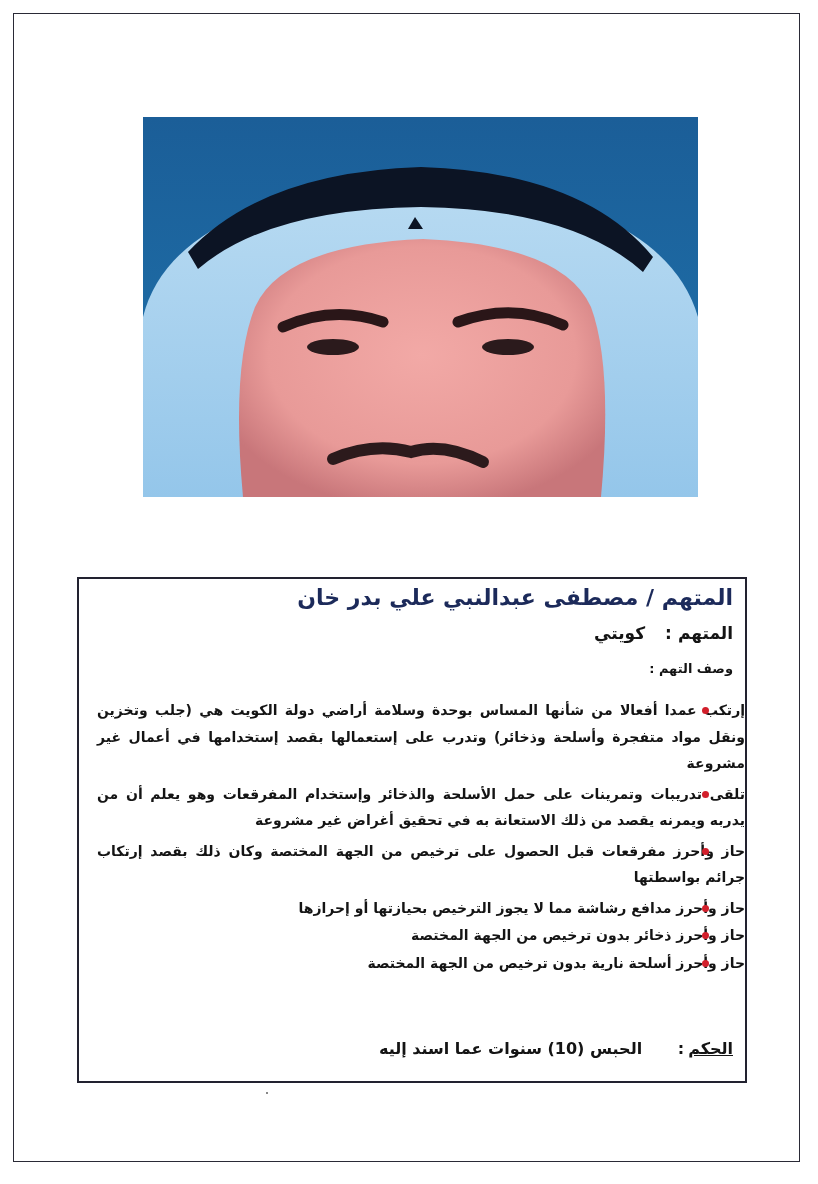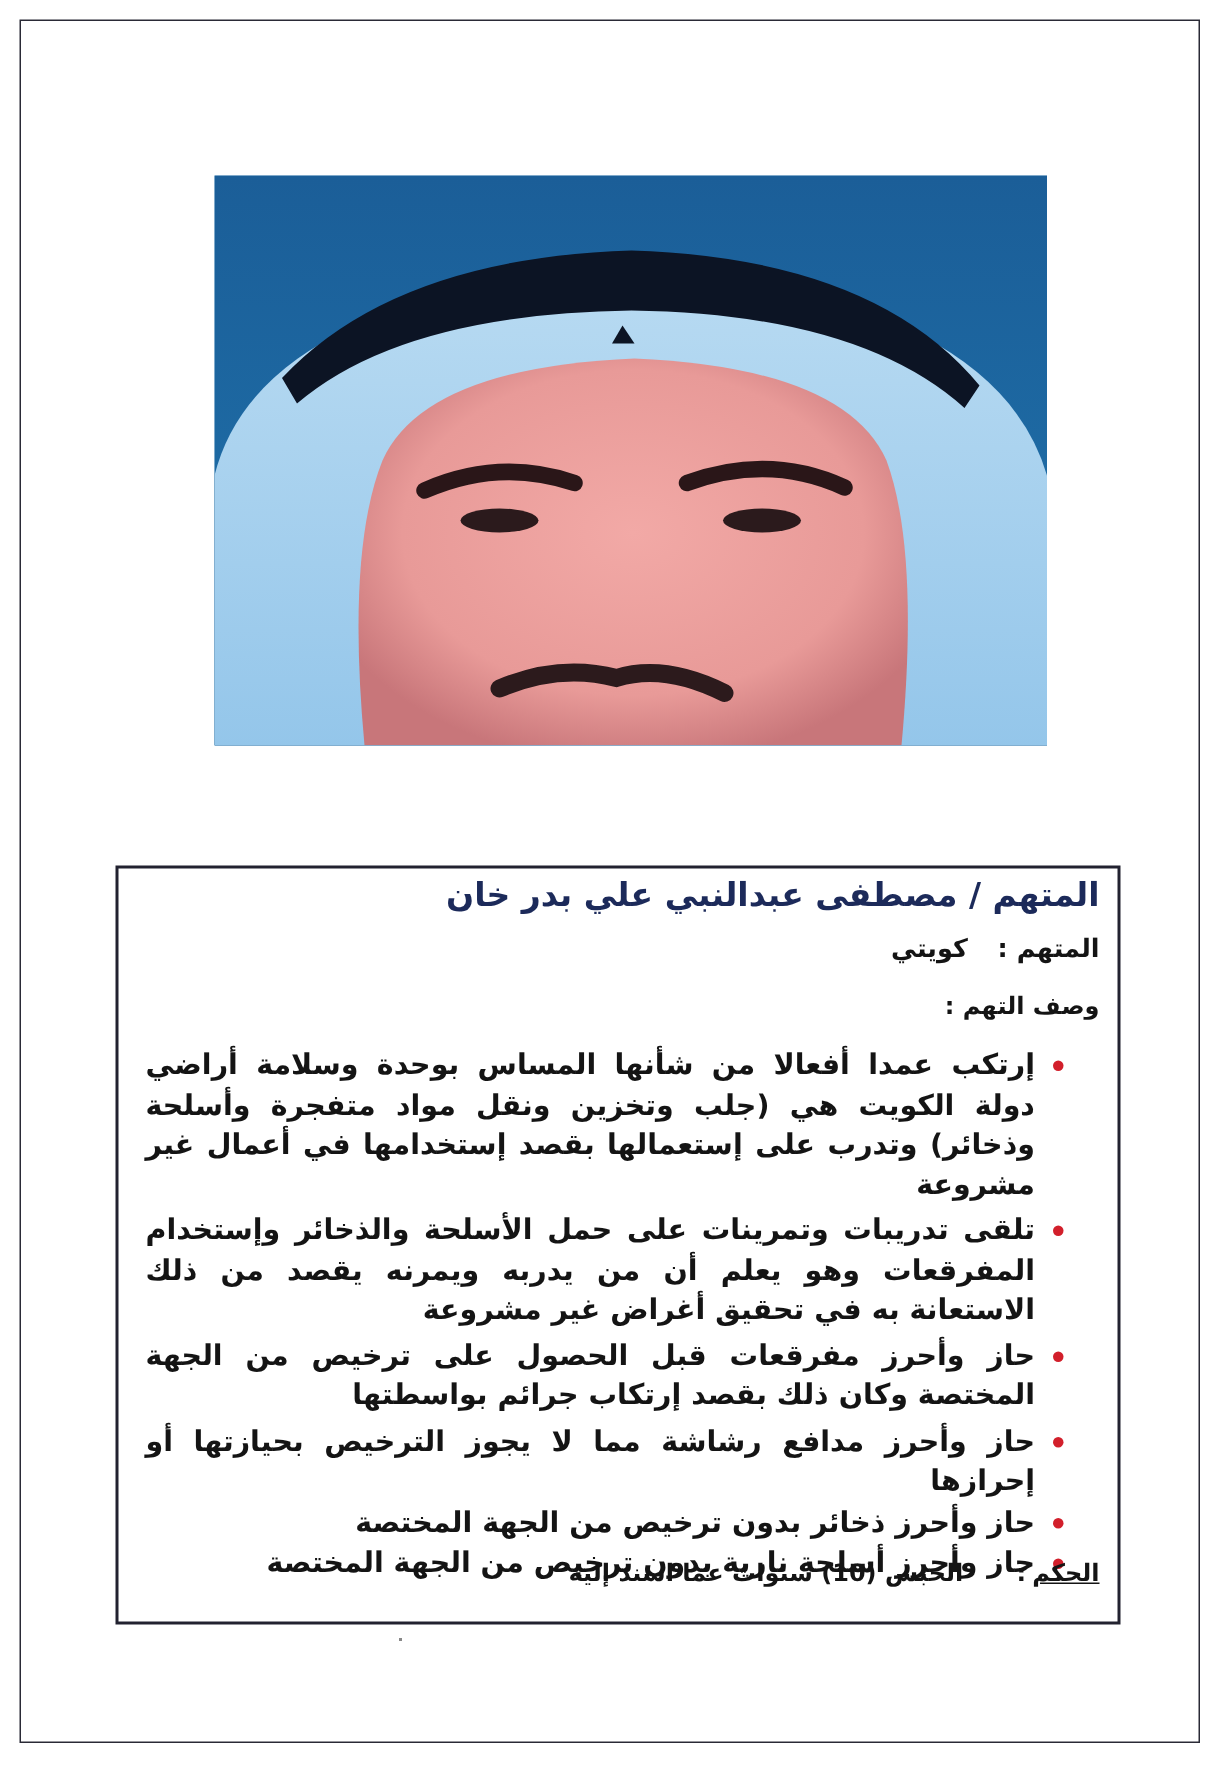--- a/index.html
+++ b/index.html
@@ -6,23 +6,23 @@
   body { width: 818px; height: 1184px; position: relative; overflow: hidden; font-family: "DejaVu Sans", sans-serif; }
   .page-frame { position: absolute; left: 13px; top: 13px; width: 787px; height: 1149px; border: 1.5px solid #2a2a36; box-sizing: border-box; }
   .photo { position: absolute; left: 143px; top: 117px; width: 555px; height: 380px; overflow: hidden; background: #1d6aa4; }
   .photo svg { display: block; width: 100%; height: 100%; }
   .info-box { position: absolute; left: 77px; top: 577px; width: 670px; height: 506px; border: 2px solid #222230; box-sizing: border-box; direction: rtl; }
   .line { position: absolute; right: 12px; left: 12px; text-align: right; font-weight: bold; color: #141414; white-space: nowrap; }
   .title { top: 6px; font-size: 22px; color: #1c2a5a; }
   .nat { top: 44px; font-size: 17px; }
   .nat .lbl { letter-spacing: 2px; }
   .nat .sep { margin: 0 6px 0 14px; }
-  .desc { top: 82px; font-size: 16px; }
+  .desc { top: 82px; font-size: 13px; }
   .charges { position: absolute; top: 118px; right: 0; left: 0; margin: 0; padding: 0; list-style: none; }
-  .charge { position: relative; padding-right: 55px; padding-left: 18px; text-align: justify; text-align-last: right; font-size: 19px; font-weight: bold; line-height: 26.5px; color: #141414; margin-bottom: 4px; }
+  .charge { position: relative; padding-left: 18px; text-align: justify; text-align-last: right; font-size: 14px; font-weight: bold; line-height: 26.5px; color: #141414; margin-bottom: 4px; }
   .charge.short { margin-bottom: 1px; }
   .bullet { position: absolute; right: 36px; top: 10px; width: 7px; height: 7px; border-radius: 50%; background: #d21f2b; }
   .verdict { position: absolute; right: 12px; top: 460px; font-size: 16px; font-weight: bold; color: #141414; white-space: nowrap; }
   .verdict .lbl { letter-spacing: 3px; text-decoration: underline; }
   .verdict .sep { margin: 0 4px 0 30px; }
   .speck { position: absolute; left: 266px; top: 1092px; width: 2px; height: 2px; background: #888; }
 </style>
 </head>
 <body>
 

